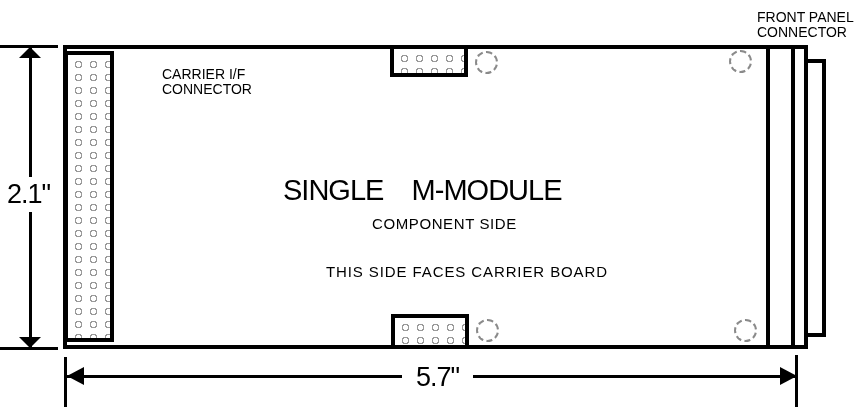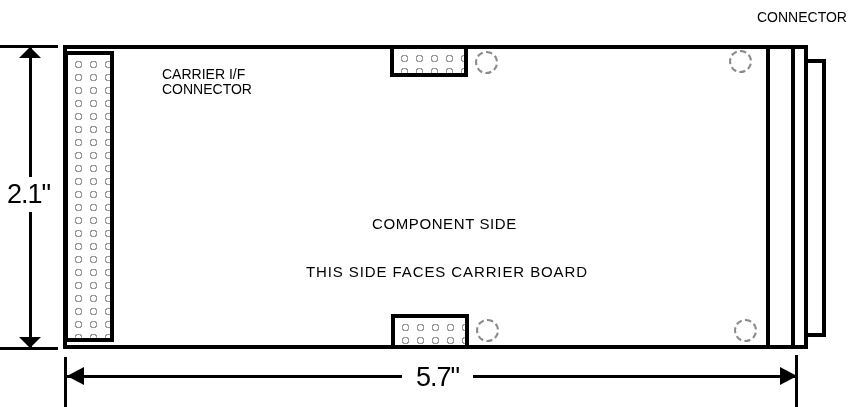--- a/index.html
+++ b/index.html
@@ -83,19 +83,21 @@
   <div class="abs arrow arrow-right" style="left:780px; top:367px;"></div>
   <div class="abs dim-label" style="left:402px; top:360px; padding:2px 14px;">5.7"</div>
 
   <div class="abs small-label" style="left:122px; top:67px;margin-left:40px;">
     <div>CARRIER I/F</div>
     <div>CONNECTOR</div>
   </div>
 
 
   <div class="abs small-label" style="left:757px; top:10px;">
+    <div>FRONT PANEL</div>
     <div>CONNECTOR</div>
   </div>
 
+  <div class="abs title-label" style="left:283px; top:174px;">SINGLE    M-MODULE</div>
   <div class="abs mid-label" style="left:372px; top:215px; letter-spacing:0.6px;">COMPONENT SIDE</div>
-  <div class="abs mid-label" style="left:306px; top:263px; letter-spacing:0.9px;">THIS SIDE FACES CARRIER BOARD</div>
+  <div class="abs mid-label" style="left:326px; top:263px; letter-spacing:0.9px;">THIS SIDE FACES CARRIER BOARD</div>
 
 </div>
 
 </body></html>

